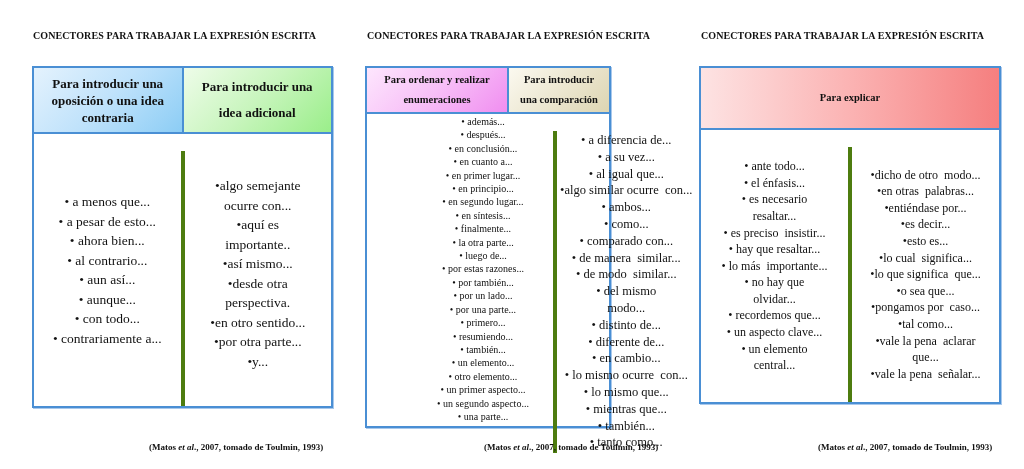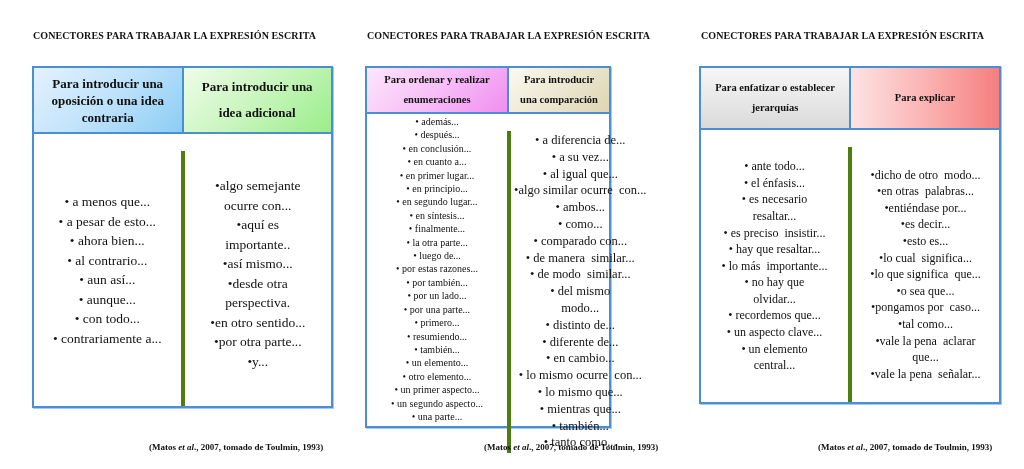--- a/index.html
+++ b/index.html
@@ -41,21 +41,21 @@
   #t1 .h2 { background: linear-gradient(135deg, #eefce9 0%, #c8f5bd 50%, #9aee8a 100%); line-height: 26px; }
   #t1 .col { font-size: 13.5px; line-height: 19.5px; }
   #t1 .c2 { padding-bottom: 12px; }
 
   
   #t2 { left: 365px; top: 66px; width: 246px; height: 362px; }
   #t2 .hdr { height: 48px; }
   #t2 .hcell { font-size: 10.5px; line-height: 20px; }
   #t2 .h1 { background: linear-gradient(135deg, #fde6fd 0%, #f7bff7 50%, #f08ef0 100%); }
   #t2 .h2 { background: linear-gradient(135deg, #fbf9f0 0%, #ece7d1 50%, #ddd5b2 100%); }
-  #t2 .c1 { font-size: 10px; line-height: 13.4px; flex: 0 0 140px; justify-content: flex-start; padding-top: 1px; }
+  #t2 .c1 { font-size: 10px; line-height: 13.4px; flex: 0 0 140px; justify-content: flex-start; padding-top: 1px; margin-left: 46px; }
   #t2 .c2 { font-size: 12.5px; line-height: 16.8px; justify-content: flex-start; padding-top: 1px; }
 
   
   #t3 { left: 699px; top: 66px; width: 302px; height: 338px; }
   #t3 .hdr { height: 60px; }
   #t3 .hcell { font-size: 10.5px; line-height: 20px; }
   #t3 .h1 { background: linear-gradient(180deg, #f6f6f6 0%, #e6e6e6 60%, #d9d9d9 100%); }
   #t3 .h2 { background: linear-gradient(90deg, #fde3e3 0%, #fbb3b3 50%, #f57f7f 100%); }
   #t3 .col { font-size: 12px; line-height: 16.6px; }
 </style>
@@ -148,21 +148,20 @@
         <div class="item">• también...</div>
         <div class="item">• tanto como...</div>
       </div>
   </div>
 </div>
 <div class="cite" style="left:484px;"><span>(Matos </span><i>et al</i><span>., 2007, tomado de Toulmin, 1993)</span></div>
 
 <div class="panel-title" style="left:701px;">CONECTORES PARA TRABAJAR LA EXPRESIÓN ESCRITA</div>
 <div class="tbl" id="t3">
   <div class="hdr">
-    <div class="hcell h1">Para enfatizar o  establecer jerarquías</div>
     <div class="hcell h2">Para explicar</div>
   </div>
   <div class="bdy">
     <div class="col c1">
         <div class="item">• ante todo...</div>
         <div class="item">• el énfasis...</div>
         <div class="item">• es necesario</div>
         <div class="item">resaltar...</div>
         <div class="item">• es preciso  insistir...</div>
         <div class="item">• hay que resaltar...</div>

